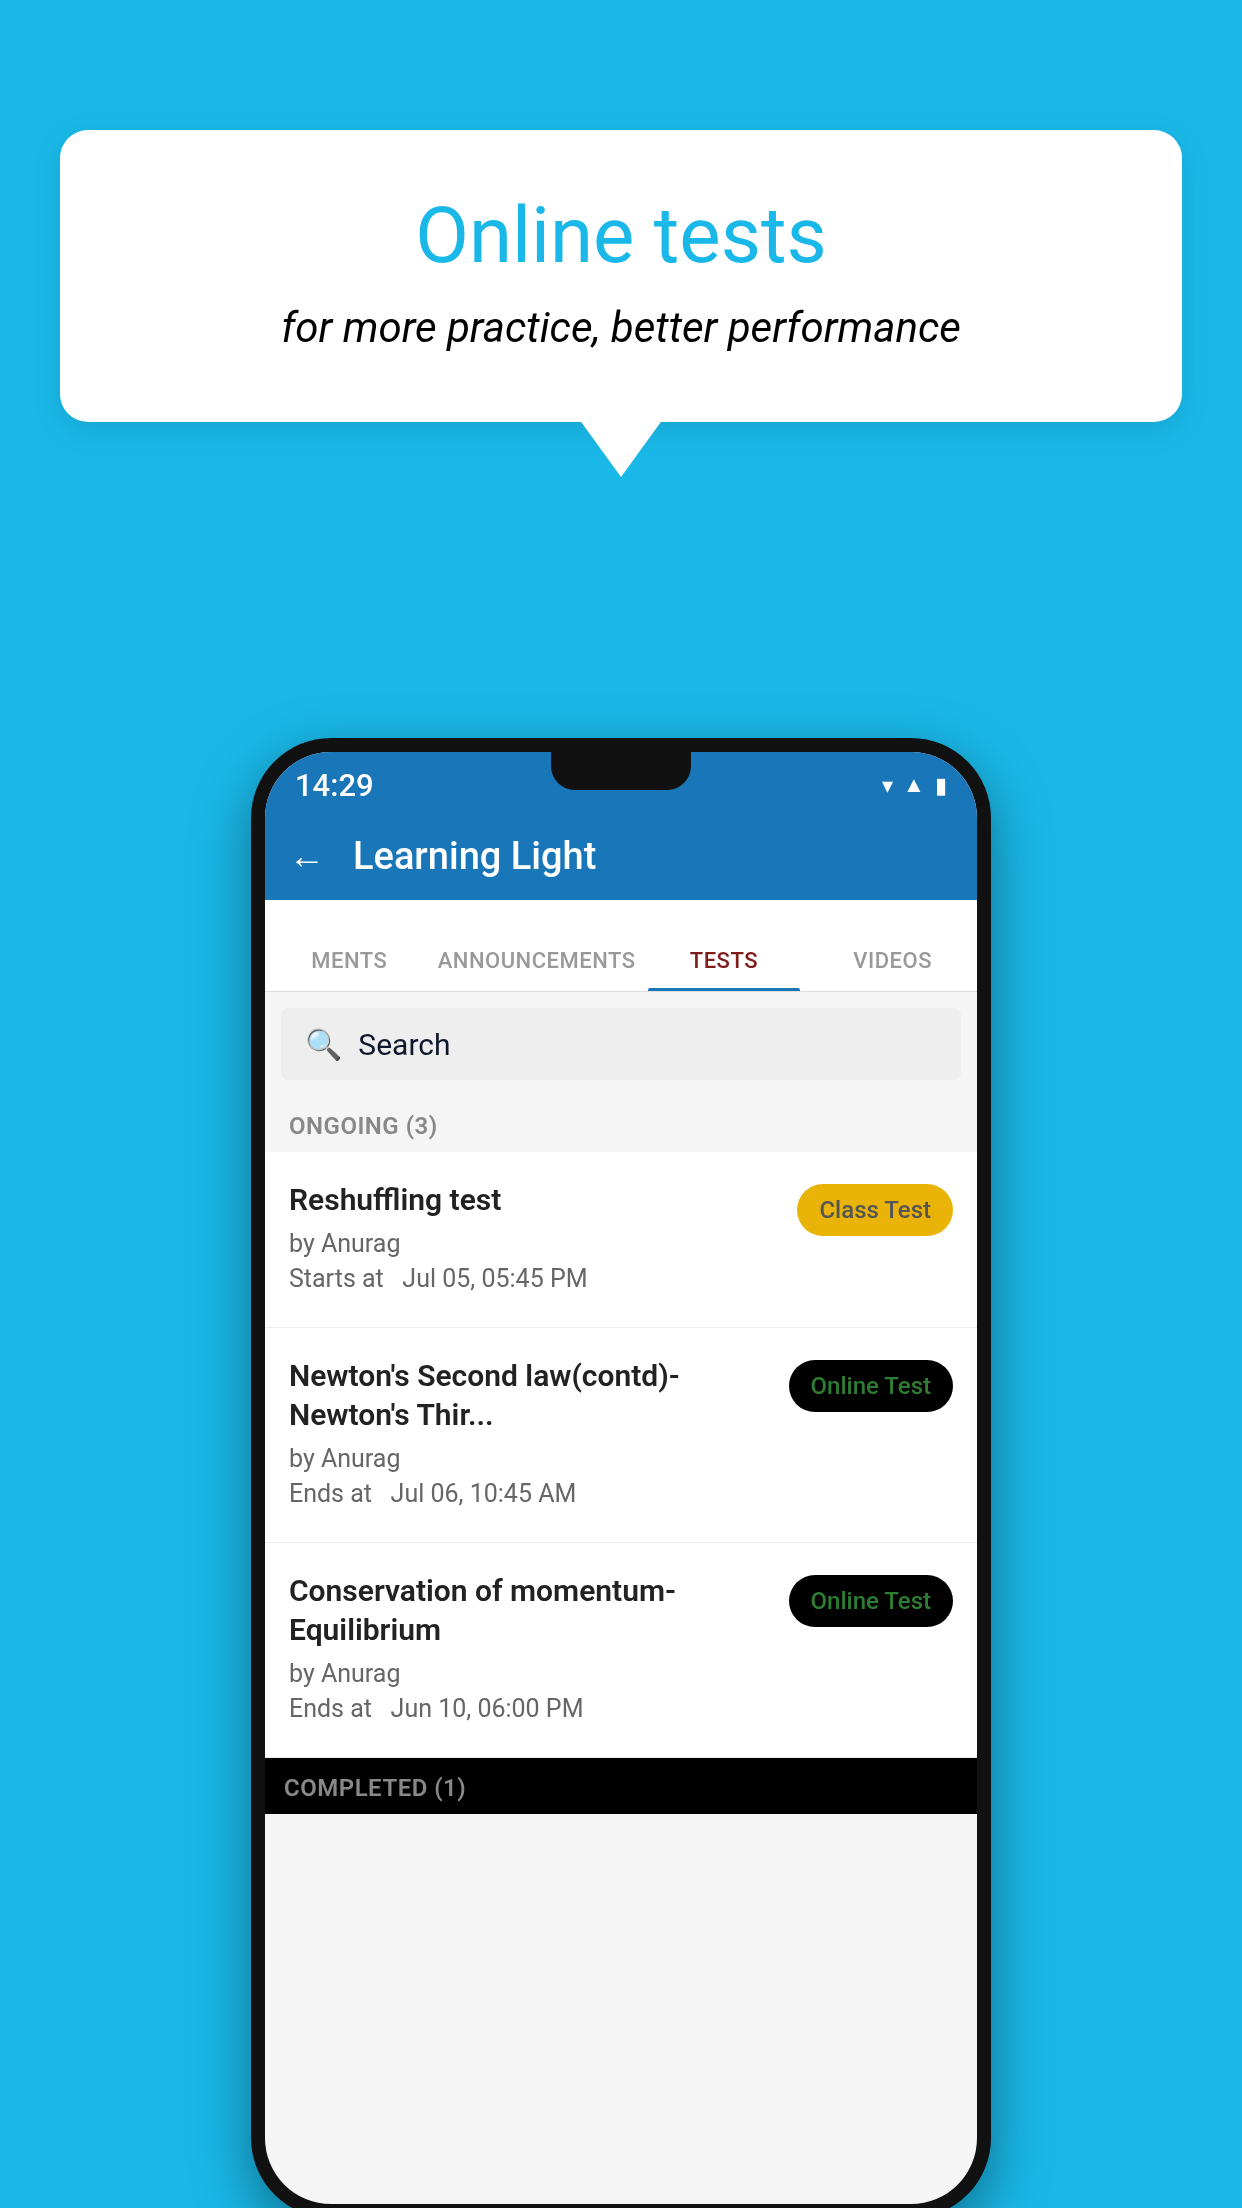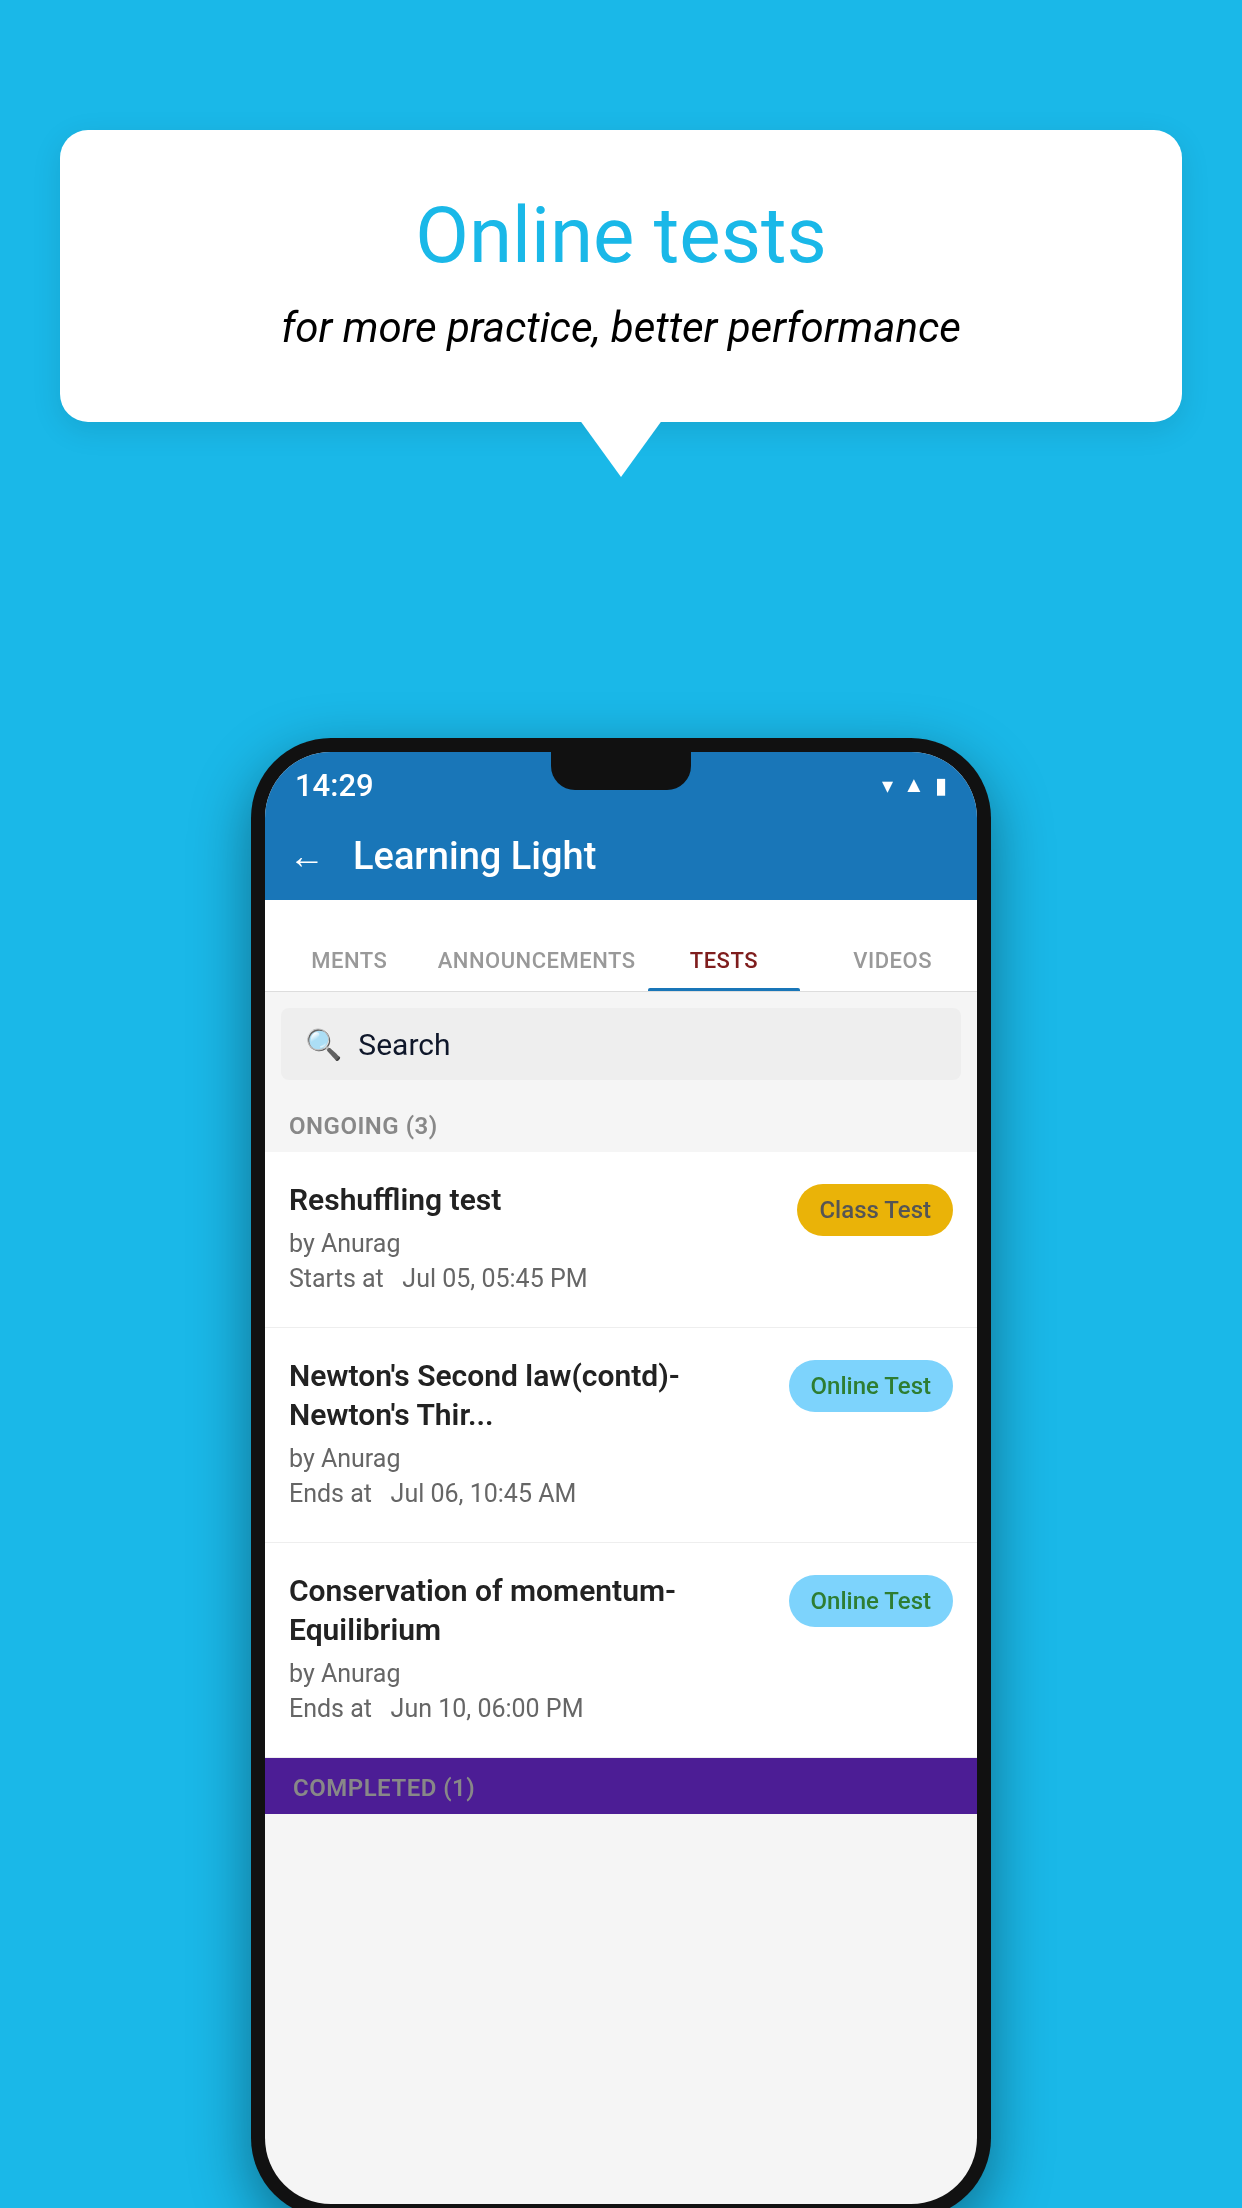--- a/index.html
+++ b/index.html
@@ -262,28 +262,28 @@
       font-weight: 500;
       margin-top: 4px;
     }
 
     .badge-class {
       background: #eab308;
       color: #555;
     }
 
     .badge-online {
-      background: #7dd3fc;
+      background: #000000;
       color: #2e7d32;
     }
 
     
     .completed-header {
-      background: #4c1d95;
-      padding: 16px 28px 12px;
+      background: #000000;
+      padding: 16px 19px 12px;
       font-size: 24px;
       font-weight: 600;
       color: #888;
       letter-spacing: 0.5px;
     }
   </style>
 </head>
 <body>
 
 <div class="speech-bubble-container">

